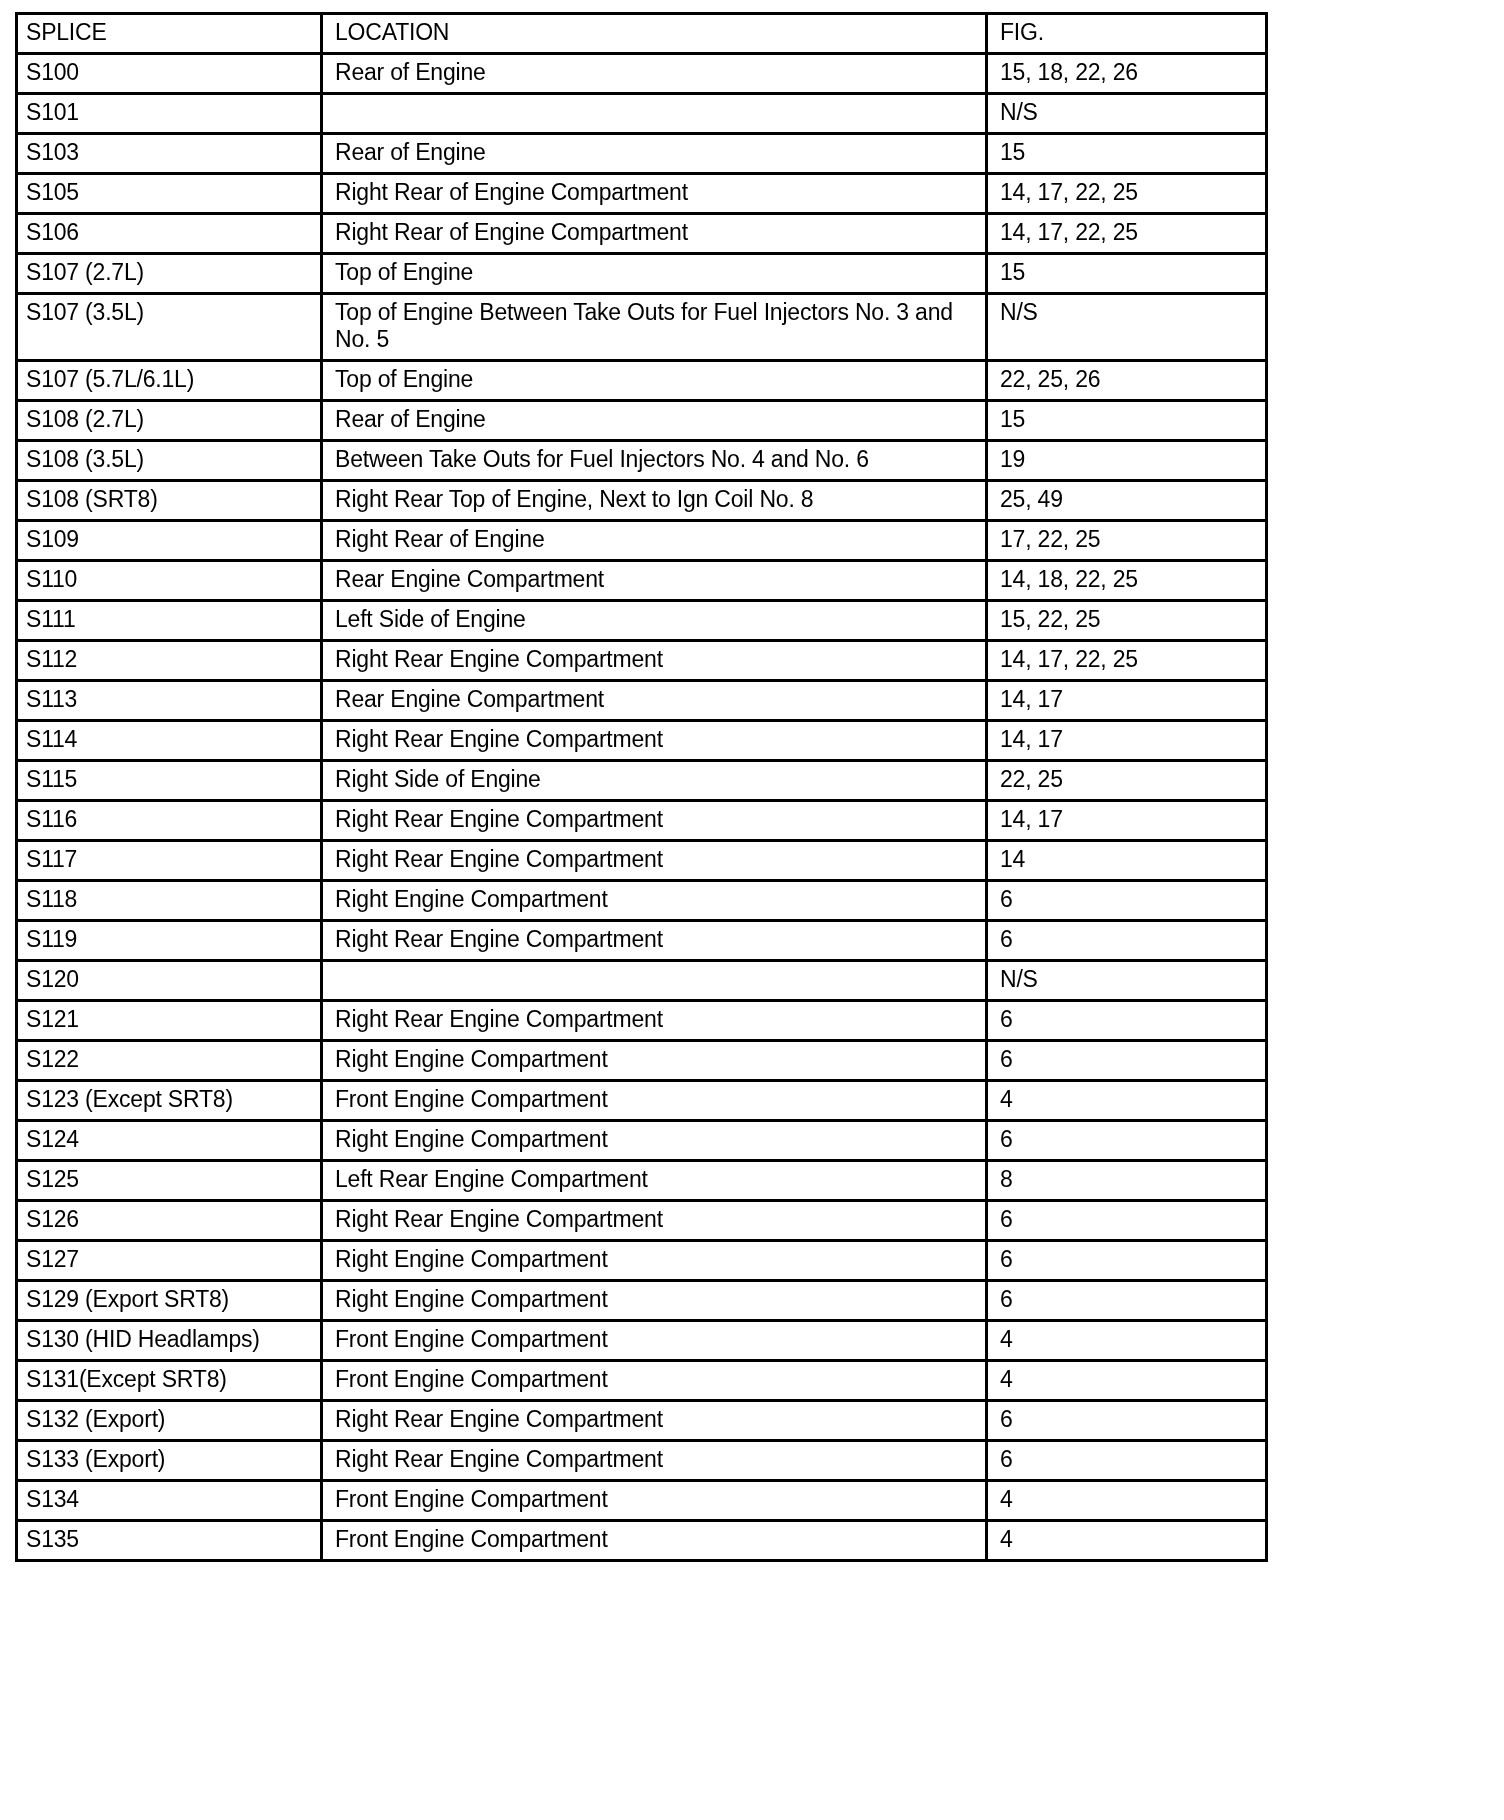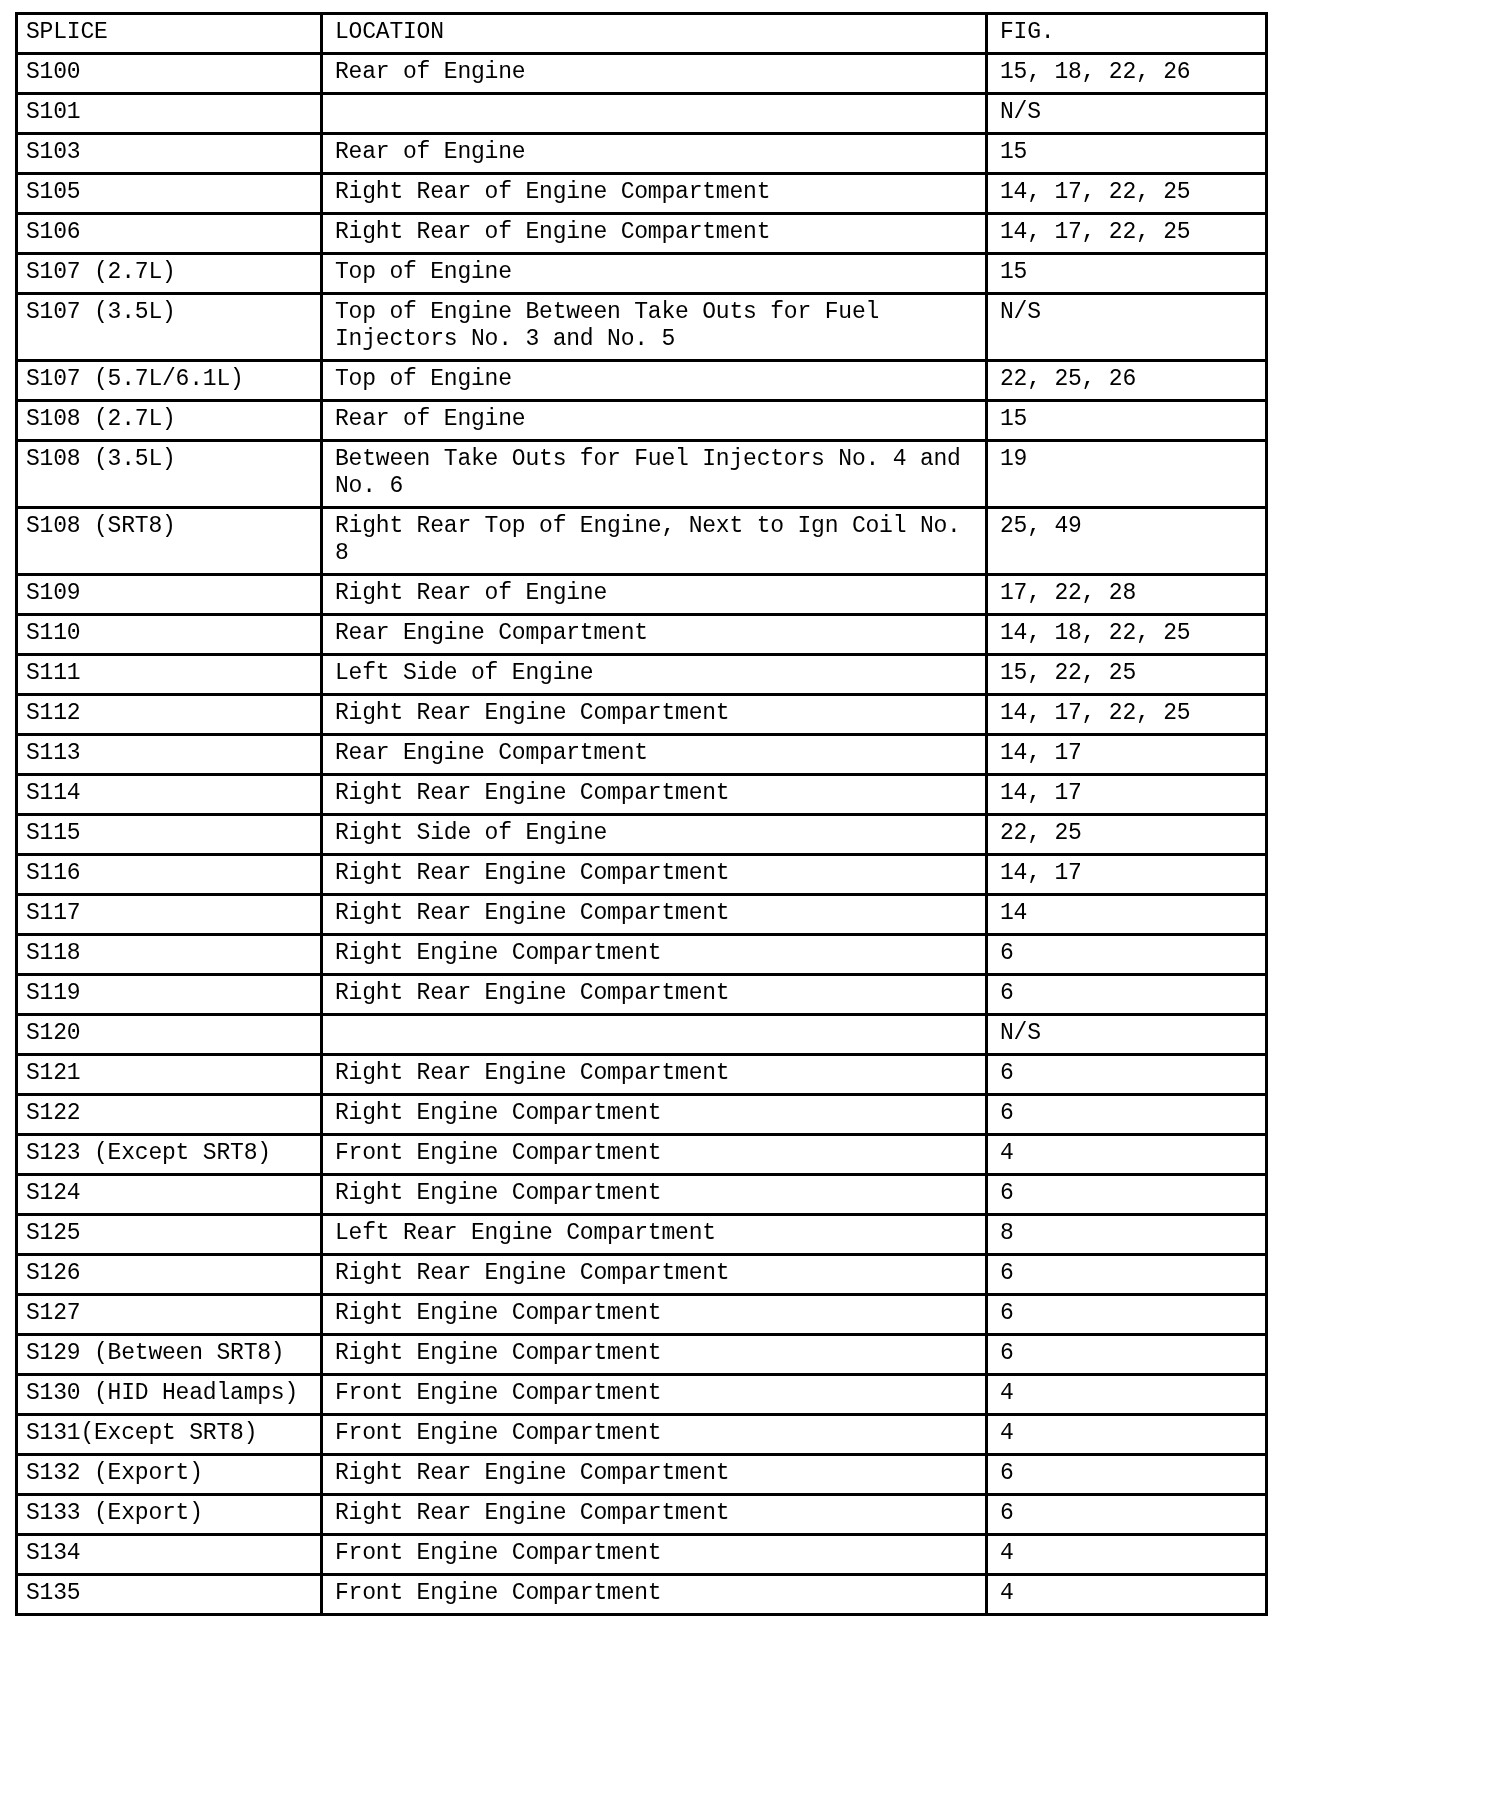--- a/index.html
+++ b/index.html
@@ -15,21 +15,20 @@
       color: #000000;
     }
     table.splice-table {
       position: absolute;
       left: 15px;
       top: 12px;
       width: 1250px;
       border-collapse: collapse;
       table-layout: fixed;
       border: 3px solid #ef4444;
-      font-family: Liberation Mono, monospace;
     }
     table.splice-table col.c1 { width: 305px; }
     table.splice-table col.c2 { width: 665px; }
     table.splice-table col.c3 { width: 280px; }
     table.splice-table th,
     table.splice-table td {
       border: 3px solid #000;
       padding: 4px 8px 6px 8px;
       font-size: 23px;
       line-height: 27px;
@@ -114,21 +113,21 @@
         <td class="fig">19</td>
       </tr>
       <tr>
         <td>S108 (SRT8)</td>
         <td class="loc">Right Rear Top of Engine, Next to Ign Coil No. 8</td>
         <td class="fig">25, 49</td>
       </tr>
       <tr>
         <td>S109</td>
         <td class="loc">Right Rear of Engine</td>
-        <td class="fig">17, 22, 28</td>
+        <td class="fig">17, 22, 25</td>
       </tr>
       <tr>
         <td>S110</td>
         <td class="loc">Rear Engine Compartment</td>
         <td class="fig">14, 18, 22, 25</td>
       </tr>
       <tr>
         <td>S111</td>
         <td class="loc">Left Side of Engine</td>
         <td class="fig">15, 22, 25</td>
@@ -207,21 +206,21 @@
         <td>S126</td>
         <td class="loc">Right Rear Engine Compartment</td>
         <td class="fig">6</td>
       </tr>
       <tr>
         <td>S127</td>
         <td class="loc">Right Engine Compartment</td>
         <td class="fig">6</td>
       </tr>
       <tr>
-        <td>S129 (Between SRT8)</td>
+        <td>S129 (Export SRT8)</td>
         <td class="loc">Right Engine Compartment</td>
         <td class="fig">6</td>
       </tr>
       <tr>
         <td>S130 (HID Headlamps)</td>
         <td class="loc">Front Engine Compartment</td>
         <td class="fig">4</td>
       </tr>
       <tr>
         <td>S131(Except SRT8)</td>

